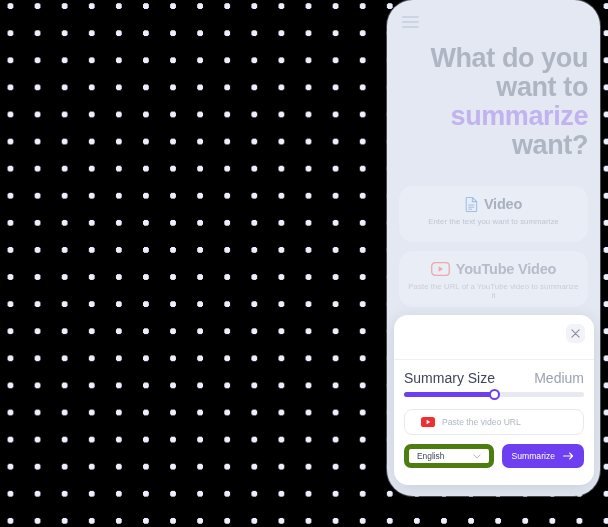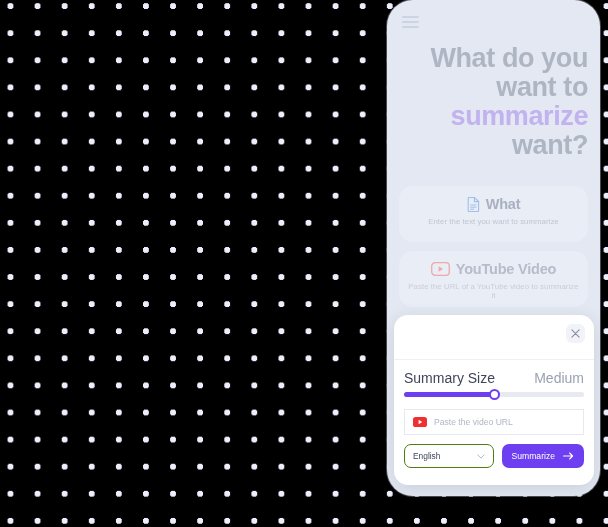--- a/index.html
+++ b/index.html
@@ -189,25 +189,25 @@
     border: 2px solid #6d3ff0;
     box-sizing: border-box;
     cursor: grab;
   }
 
   
   #url-field {
     margin-top: 12px;
     height: 26px;
     border: 1px solid #e6e9f0;
-    border-radius: 0;
+    border-radius: 8px;
     display: flex;
     align-items: center;
     gap: 7px;
-    padding: 0 8px;
+    padding: 0 16px;
     box-sizing: border-box;
     background: #ffffff;
   }
   .yt-icon-solid {
     width: 14px;
     height: 10px;
     flex: 0 0 auto;
     display: block;
   }
   #url-input {
@@ -225,21 +225,21 @@
   
   #sheet-footer {
     margin-top: 9px;
     display: flex;
     align-items: center;
     justify-content: space-between;
   }
   #language-select {
     width: 90px;
     height: 24px;
-    border: 1px solid #4d7c0f;
+    border: 5px solid #4d7c0f;
     border-radius: 7px;
     display: flex;
     align-items: center;
     justify-content: space-between;
     padding: 0 8px;
     box-sizing: border-box;
     font-size: 8.4px;
     color: #3f4659;
     background: #ffffff;
     cursor: pointer;
@@ -286,21 +286,21 @@
 
   <div class="opt-card" id="card-text">
     <div class="opt-title">
       <span>
         <svg class="doc-icon" viewBox="0 0 13 15" fill="none">
           <path d="M1.2 1.4A1 1 0 0 1 2.2.4h5.2l4.2 4.2v9A1 1 0 0 1 10.6 14.6H2.2a1 1 0 0 1-1-1z" stroke="#9fc0e8" stroke-width="1.1" fill="none"></path>
           <path d="M7.4 0.6v4h4" stroke="#9fc0e8" stroke-width="1.1" fill="none"></path>
           <path d="M3.6 8h5.4M3.6 10.2h5.4M3.6 12.2h3" stroke="#9fc0e8" stroke-width="1" stroke-linecap="round"></path>
         </svg>
       </span>
-      <span>What</span>
+      <span>Video</span>
     </div>
     <div class="opt-sub">Enter the text you want to summarize</div>
   </div>
 
   <div class="opt-card" id="card-youtube">
     <div class="opt-title">
       <span>
         <svg class="yt-icon-outline" viewBox="0 0 19 14" fill="none">
           <rect x="0.7" y="0.7" width="17.6" height="12.6" rx="3.4" stroke="#f0a8a8" stroke-width="1.3" fill="none"></rect>
           <path d="M7.6 4.2l4.4 2.8-4.4 2.8z" fill="#f0a8a8"></path>

